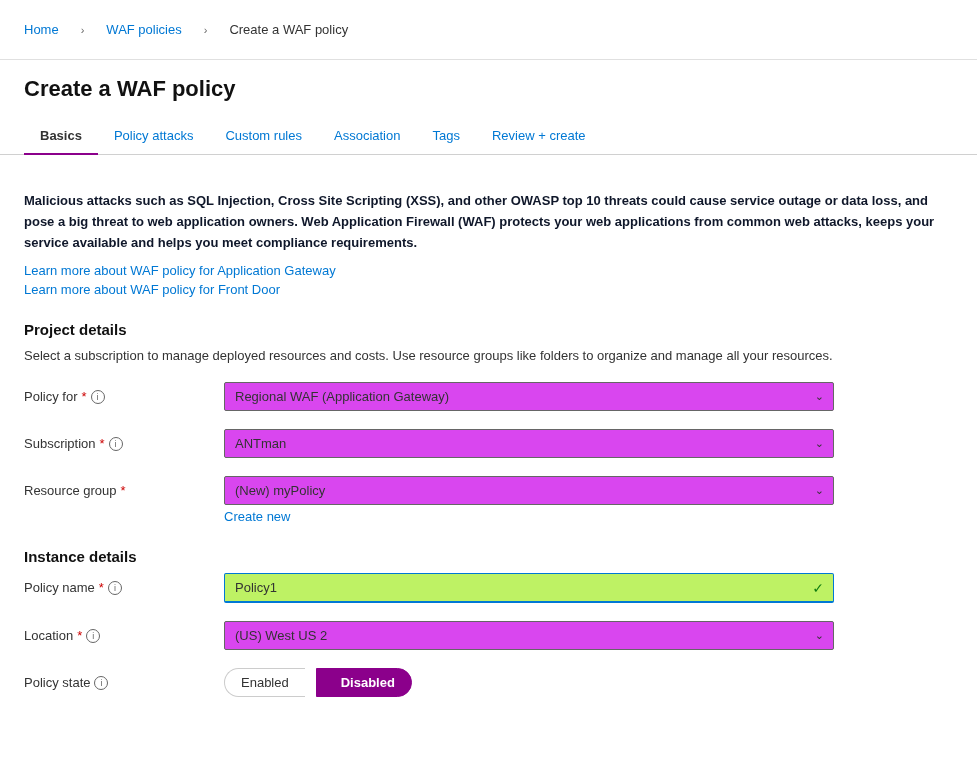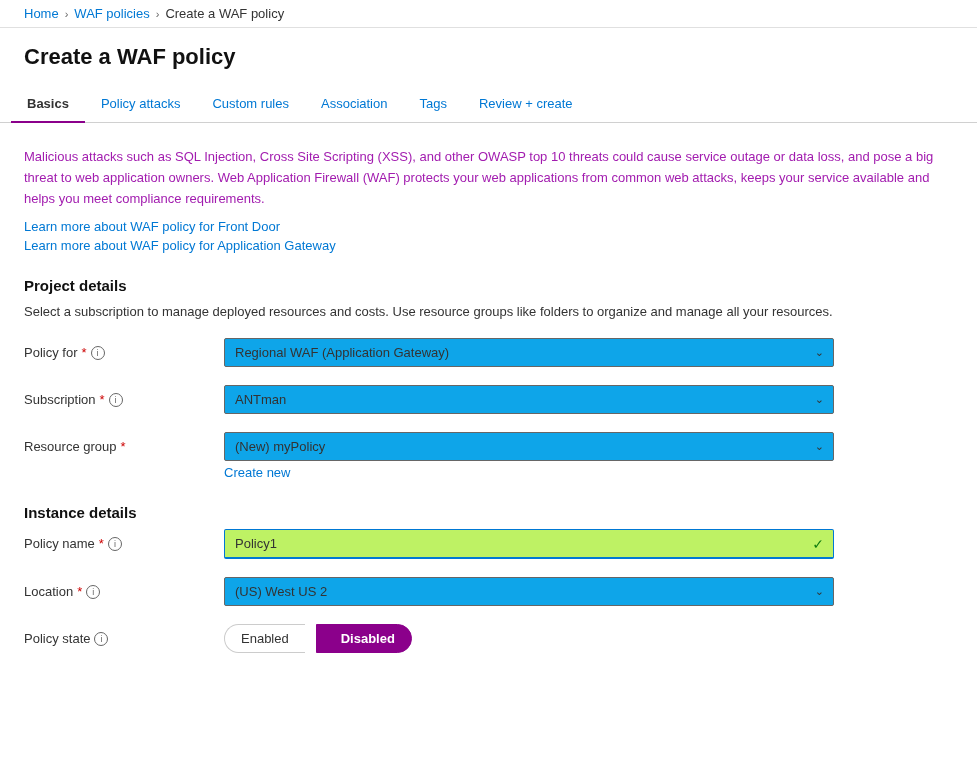--- a/index.html
+++ b/index.html
@@ -1,42 +1,42 @@
 <!DOCTYPE html>
 <html><head>
   <meta charset="utf-8">
   <style>
     * { box-sizing: border-box; margin: 0; padding: 0; }
     body { font-family: 'Segoe UI', Arial, sans-serif; font-size: 13px; color: #333; background: #fff; }
 
     .breadcrumb {
-      display: flex; align-items: center; gap: 6px;
-      padding: 6px 24px;
+      display: flex; align-items: center; gap: 22px;
+      padding: 22px 24px;
       font-size: 13px;
       border-bottom: 1px solid #e0e0e0;
     }
     .breadcrumb a { color: #0078d4; text-decoration: none; }
     .breadcrumb-sep { color: #666; font-size: 11px; }
     .breadcrumb-current { color: #333; }
 
     .page-header {
       padding: 16px 24px 0 24px;
     }
     .page-title {
       font-size: 22px;
       font-weight: 600;
       color: #111;
       margin-bottom: 16px;
     }
 
     .tabs {
       display: flex;
       border-bottom: 1px solid #d0d0d0;
-      padding: 0 11px;
-      margin-bottom: 4px;
+      padding: 0 24px;
+      margin-bottom: 16px;
     }
     .tab {
       padding: 10px 16px;
       cursor: pointer;
       font-size: 13px;
       color: #0078d4;
       border-bottom: 2px solid transparent;
       margin-bottom: -1px;
       white-space: nowrap;
     }
@@ -47,23 +47,24 @@
       cursor: default;
     }
 
     .content {
       padding: 20px 24px;
       max-width: 960px;
     }
 
     .description-text {
       font-size: 13px;
-      color: #a21caf;
+      color: #0f172a;
       line-height: 1.6;
       margin-bottom: 10px;
+      font-weight: bold;
     }
 
     .link {
       color: #0078d4;
       text-decoration: none;
       display: block;
       margin-bottom: 4px;
       font-size: 13px;
     }
 
@@ -115,21 +116,21 @@
       max-width: 610px;
     }
 
     .select-box {
       width: 100%;
       padding: 6px 32px 6px 10px;
       border: 1px solid #666;
       border-radius: 2px;
       font-size: 13px;
       color: #333;
-      background: #0ea5e9;
+      background: #d946ef;
       appearance: none;
       -webkit-appearance: none;
       cursor: pointer;
       position: relative;
     }
 
     .select-wrapper {
       position: relative;
       width: 100%;
     }
@@ -232,22 +233,22 @@
   <div class="tab">Custom rules</div>
   <div class="tab">Association</div>
   <div class="tab">Tags</div>
   <div class="tab">Review + create</div>
 </div>
 
 <div class="content">
 
   <p class="description-text">Malicious attacks such as SQL Injection, Cross Site Scripting (XSS), and other OWASP top 10 threats could cause service outage or data loss, and pose a big threat to web application owners. Web Application Firewall (WAF) protects your web applications from common web attacks, keeps your service available and helps you meet compliance requirements.</p>
 
+  <a href="#" class="link">Learn more about WAF policy for Application Gateway</a>
   <a href="#" class="link">Learn more about WAF policy for Front Door</a>
-  <a href="#" class="link">Learn more about WAF policy for Application Gateway</a>
 
   <div class="section-title">Project details</div>
   <p class="section-desc">Select a subscription to manage deployed resources and costs. Use resource groups like folders to organize and manage all your resources.</p>
 
   <div class="form-row">
     <div class="form-label">
       <span>Policy for</span>
       <span class="required">*</span>
       <span class="info-icon">i</span>
     </div>

